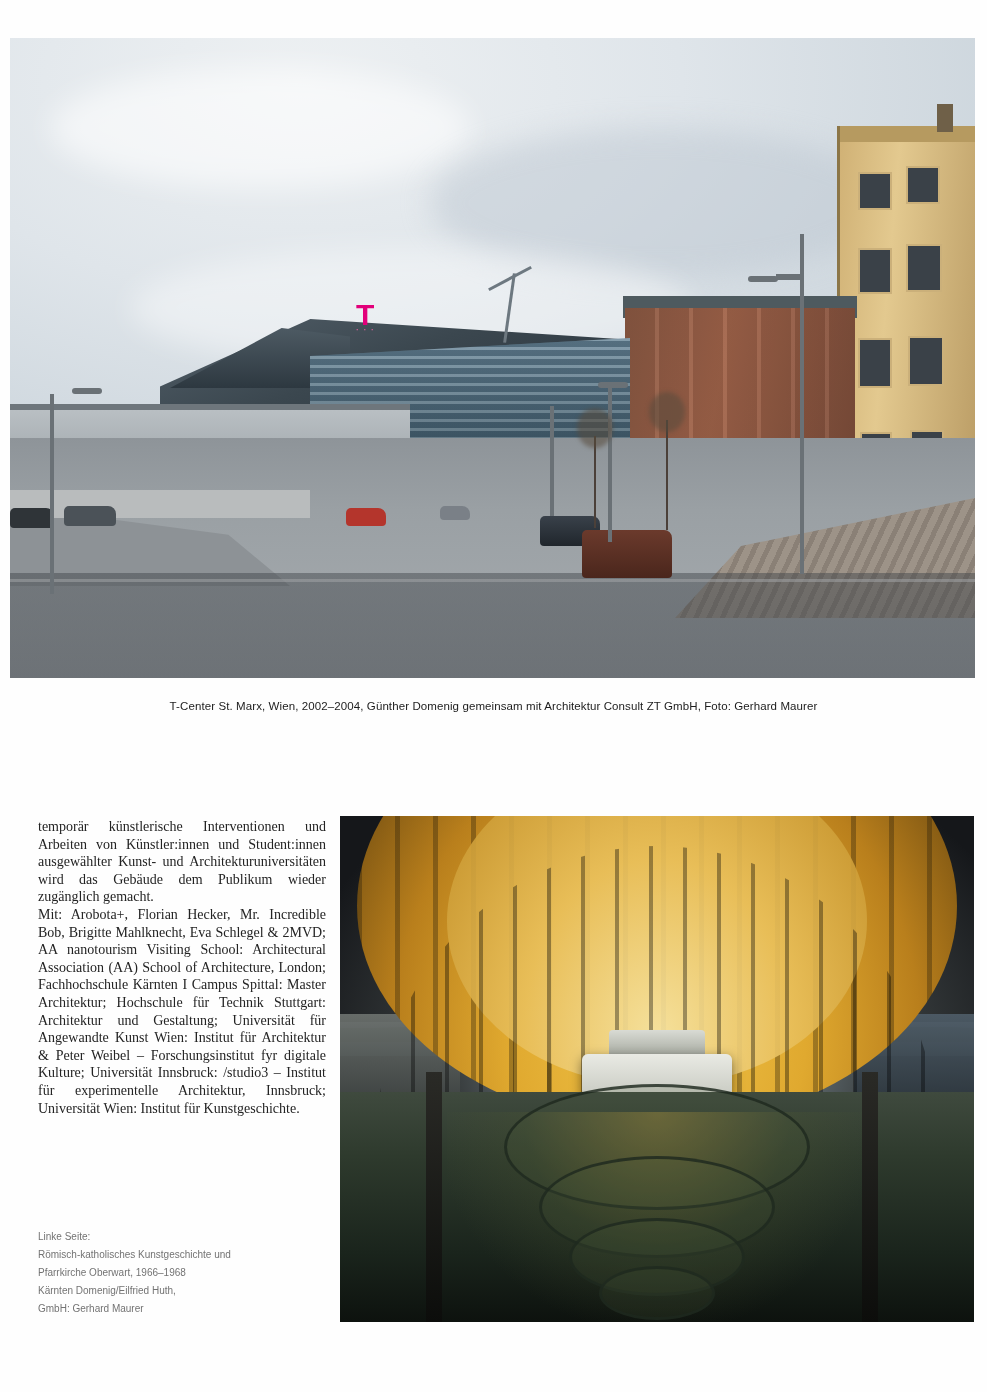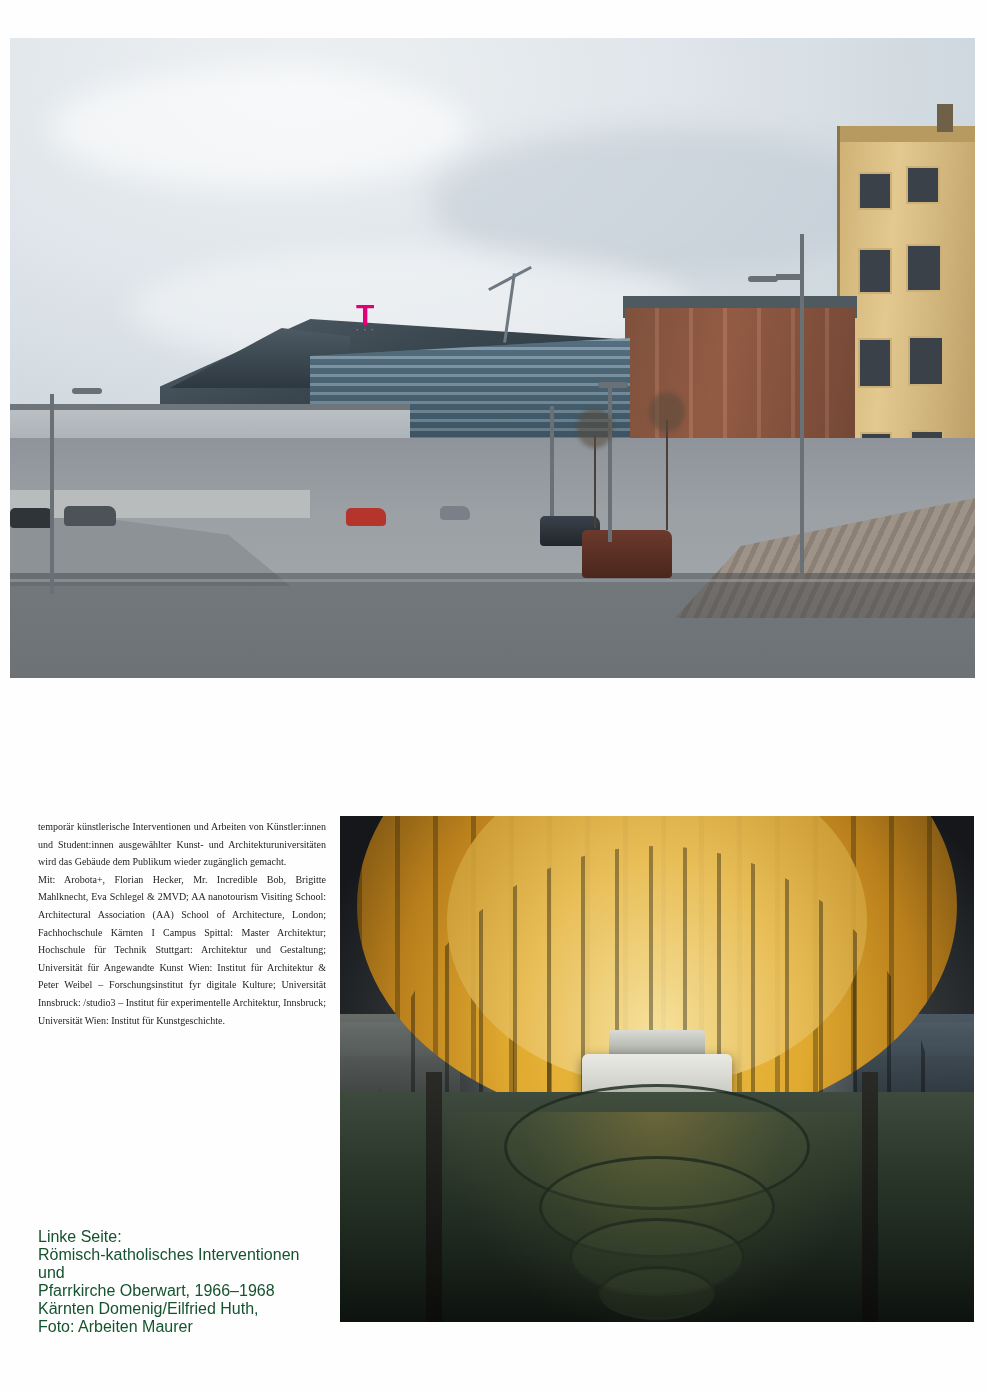--- a/index.html
+++ b/index.html
@@ -326,37 +326,37 @@
     box-sizing: border-box;
   }
 
   
   .col-text {
     position: absolute;
     left: 38px;
     top: 818px;
     width: 288px;
     font-family: "Liberation Serif", serif;
-    font-size: 10px;
+    font-size: 14px;
     line-height: 17.6px;
     color: #232323;
     text-align: justify;
   }
   .col-text p { margin: 0 0 0 0; }
   .col-text p + p { margin-top: 0; }
 
   .block-left-page {
     position: absolute;
     left: 38px;
     top: 1228px;
     width: 290px;
     font-family: "Liberation Sans", sans-serif;
-    font-size: 16px;
+    font-size: 10px;
     line-height: 18px;
-    color: #14532d;
+    color: #737373;
   }
 
   
   .photo-right {
     position: absolute;
     left: 340px;
     top: 816px;
     width: 634px;
     height: 506px;
     overflow: hidden;
@@ -549,33 +549,34 @@
     <div class="pole" style="left:766px; top:236px; height:6px; width:28px;"></div>
     <div class="pole" style="left:598px; top:344px; height:160px;"></div>
     <div class="lamp-head" style="left:588px; top:344px;"></div>
     <div class="pole" style="left:40px; top:356px; height:200px;"></div>
     <div class="lamp-head" style="left:62px; top:350px;"></div>
     <div class="pole" style="left:540px; top:368px; height:110px;"></div>
     <div class="tree" style="left:656px; top:382px; height:110px;"></div>
     <div class="tree" style="left:584px; top:398px; height:92px;"></div>
   </div>
 
+  <div class="caption caption-top">T-Center St. Marx, Wien, 2002–2004, Günther Domenig gemeinsam mit Architektur Consult ZT GmbH, Foto: Gerhard Maurer</div>
 
 
   <div class="col-text">
     <p>temporär künstlerische Interventionen und Arbeiten von Künstler:innen und Student:innen ausgewählter Kunst- und Architekturuniversitäten wird das Gebäude dem Publikum wieder zugänglich gemacht.</p>
     <p>Mit: Arobota+, Florian Hecker, Mr. Incredible Bob, Brigitte Mahlknecht, Eva Schlegel &amp; 2MVD; AA nanotourism Visiting School: Architectural Association (AA) School of Architecture, London; Fachhochschule Kärnten I Campus Spittal: Master Architektur; Hochschule für Technik Stuttgart: Architektur und Gestaltung; Universität für Angewandte Kunst Wien: Institut für Architektur &amp; Peter Weibel – Forschungsinstitut fyr digitale Kulture; Universität Innsbruck: /studio3 – Institut für experimentelle Architektur, Innsbruck; Universität Wien: Institut für Kunstgeschichte.</p>
   </div>
 
   <div class="block-left-page">
     <div>Linke Seite:</div>
-    <div>Römisch-katholisches Interventionen und</div>
+    <div>Römisch-katholisches Kunstgeschichte und</div>
     <div>Pfarrkirche Oberwart, 1966–1968</div>
     <div>Kärnten Domenig/Eilfried Huth,</div>
-    <div>Foto: Arbeiten Maurer</div>
+    <div>GmbH: Gerhard Maurer</div>
   </div>
 
   <div class="photo-right">
     <div class="hall-bg"></div>
     <div class="horizon"></div>
     <div class="hills"></div>
 
     <div class="side-struct-l"></div>
     <div class="side-struct-r"></div>
     <div class="rail-l"></div>

